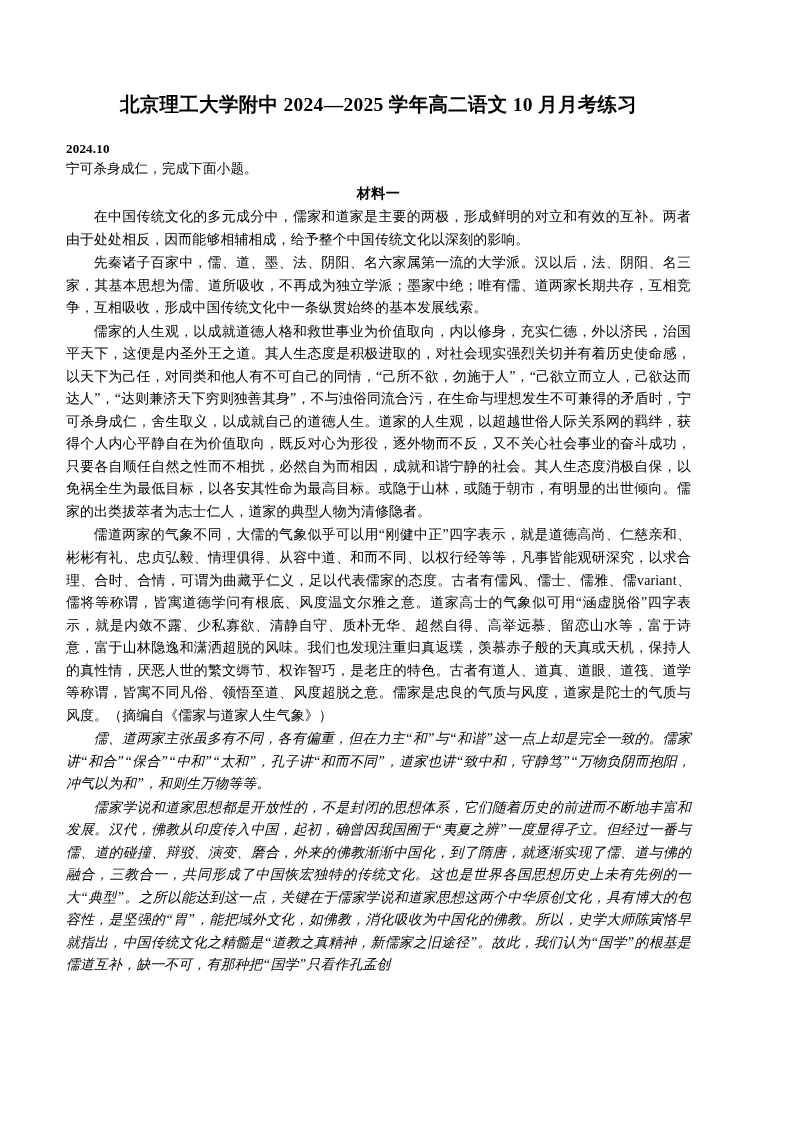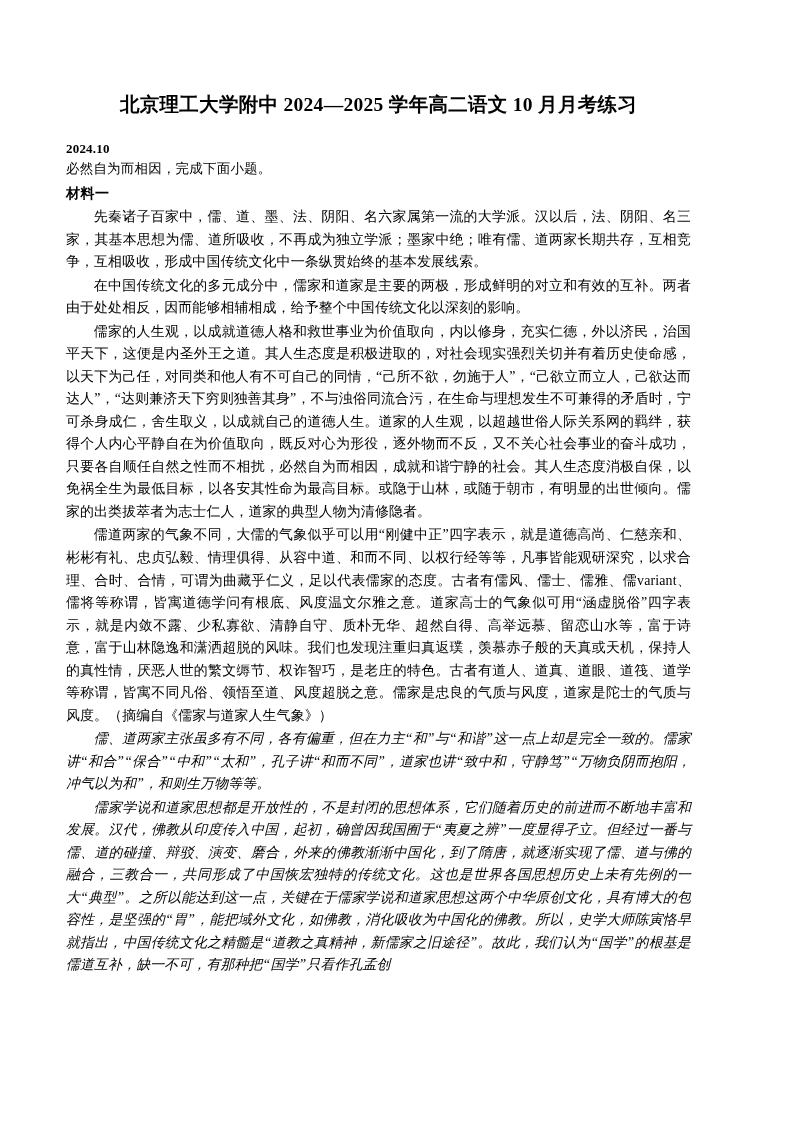--- a/index.html
+++ b/index.html
@@ -42,20 +42,21 @@
     margin-bottom: 2px;
     letter-spacing: 0.2px;
   }
   .instruction {
     font-size: 13.5px;
     margin-top: 3px;
     margin-bottom: 4px;
     letter-spacing: 0.2px;
   }
   .material-label {
+    text-align: center;
     font-size: 14px;
     font-weight: bold;
     margin: 7px 0 3px 0;
     letter-spacing: 0.5px;
   }
   .para {
     font-size: 13.9px;
     line-height: 1.62;
     text-align: justify;
     text-justify: inter-ideograph;
@@ -70,26 +71,26 @@
 </head>
 <body>
 
 <div class="page">
 
   <h1 class="doc-title">北京理工大学附中 2024—2025 学年高二语文 10 月月考练习</h1>
 
   <div class="date-line">2024.10</div>
 
 
-  <div class="instruction">必然自为而相因，完成下面小题。</div>
+  <div class="instruction">宁可杀身成仁，完成下面小题。</div>
 
   <div class="material-label">材料一</div>
 
+  <p class="para">在中国传统文化的多元成分中，儒家和道家是主要的两极，形成鲜明的对立和有效的互补。两者由于处处相反，因而能够相辅相成，给予整个中国传统文化以深刻的影响。</p>
   <p class="para">先秦诸子百家中，儒、道、墨、法、阴阳、名六家属第一流的大学派。汉以后，法、阴阳、名三家，其基本思想为儒、道所吸收，不再成为独立学派；墨家中绝；唯有儒、道两家长期共存，互相竞争，互相吸收，形成中国传统文化中一条纵贯始终的基本发展线索。</p>
-  <p class="para">在中国传统文化的多元成分中，儒家和道家是主要的两极，形成鲜明的对立和有效的互补。两者由于处处相反，因而能够相辅相成，给予整个中国传统文化以深刻的影响。</p>
   <p class="para">儒家的人生观，以成就道德人格和救世事业为价值取向，内以修身，充实仁德，外以济民，治国平天下，这便是内圣外王之道。其人生态度是积极进取的，对社会现实强烈关切并有着历史使命感，以天下为己任，对同类和他人有不可自己的同情，“己所不欲，勿施于人”，“己欲立而立人，己欲达而达人”，“达则兼济天下穷则独善其身”，不与浊俗同流合污，在生命与理想发生不可兼得的矛盾时，宁可杀身成仁，舍生取义，以成就自己的道德人生。道家的人生观，以超越世俗人际关系网的羁绊，获得个人内心平静自在为价值取向，既反对心为形役，逐外物而不反，又不关心社会事业的奋斗成功，只要各自顺任自然之性而不相扰，必然自为而相因，成就和谐宁静的社会。其人生态度消极自保，以免祸全生为最低目标，以各安其性命为最高目标。或隐于山林，或随于朝市，有明显的出世倾向。儒家的出类拔萃者为志士仁人，道家的典型人物为清修隐者。</p>
   <p class="para">儒道两家的气象不同，大儒的气象似乎可以用“刚健中正”四字表示，就是道德高尚、仁慈亲和、彬彬有礼、忠贞弘毅、情理俱得、从容中道、和而不同、以权行经等等，凡事皆能观研深究，以求合理、合时、合情，可谓为曲藏乎仁义，足以代表儒家的态度。古者有儒风、儒士、儒雅、儒variant、儒将等称谓，皆寓道德学问有根底、风度温文尔雅之意。道家高士的气象似可用“涵虚脱俗”四字表示，就是内敛不露、少私寡欲、清静自守、质朴无华、超然自得、高举远慕、留恋山水等，富于诗意，富于山林隐逸和潇洒超脱的风味。我们也发现注重归真返璞，羡慕赤子般的天真或天机，保持人的真性情，厌恶人世的繁文缛节、权诈智巧，是老庄的特色。古者有道人、道真、道眼、道筏、道学等称谓，皆寓不同凡俗、领悟至道、风度超脱之意。儒家是忠良的气质与风度，道家是陀士的气质与风度。（摘编自《儒家与道家人生气象》）</p>
 
 
   <p class="para italic-para">儒、道两家主张虽多有不同，各有偏重，但在力主“和”与“和谐”这一点上却是完全一致的。儒家讲“和合”“保合”“中和”“太和”，孔子讲“和而不同”，道家也讲“致中和，守静笃”“万物负阴而抱阳，冲气以为和”，和则生万物等等。</p>
   <p class="para italic-para">儒家学说和道家思想都是开放性的，不是封闭的思想体系，它们随着历史的前进而不断地丰富和发展。汉代，佛教从印度传入中国，起初，确曾因我国囿于“夷夏之辨”一度显得孑立。但经过一番与儒、道的碰撞、辩驳、演变、磨合，外来的佛教渐渐中国化，到了隋唐，就逐渐实现了儒、道与佛的融合，三教合一，共同形成了中国恢宏独特的传统文化。这也是世界各国思想历史上未有先例的一大“典型”。之所以能达到这一点，关键在于儒家学说和道家思想这两个中华原创文化，具有博大的包容性，是坚强的“胃”，能把域外文化，如佛教，消化吸收为中国化的佛教。所以，史学大师陈寅恪早就指出，中国传统文化之精髓是“道教之真精神，新儒家之旧途径”。故此，我们认为“国学”的根基是儒道互补，缺一不可，有那种把“国学”只看作孔孟创</p>
 
 </div>
 
 </body></html>

